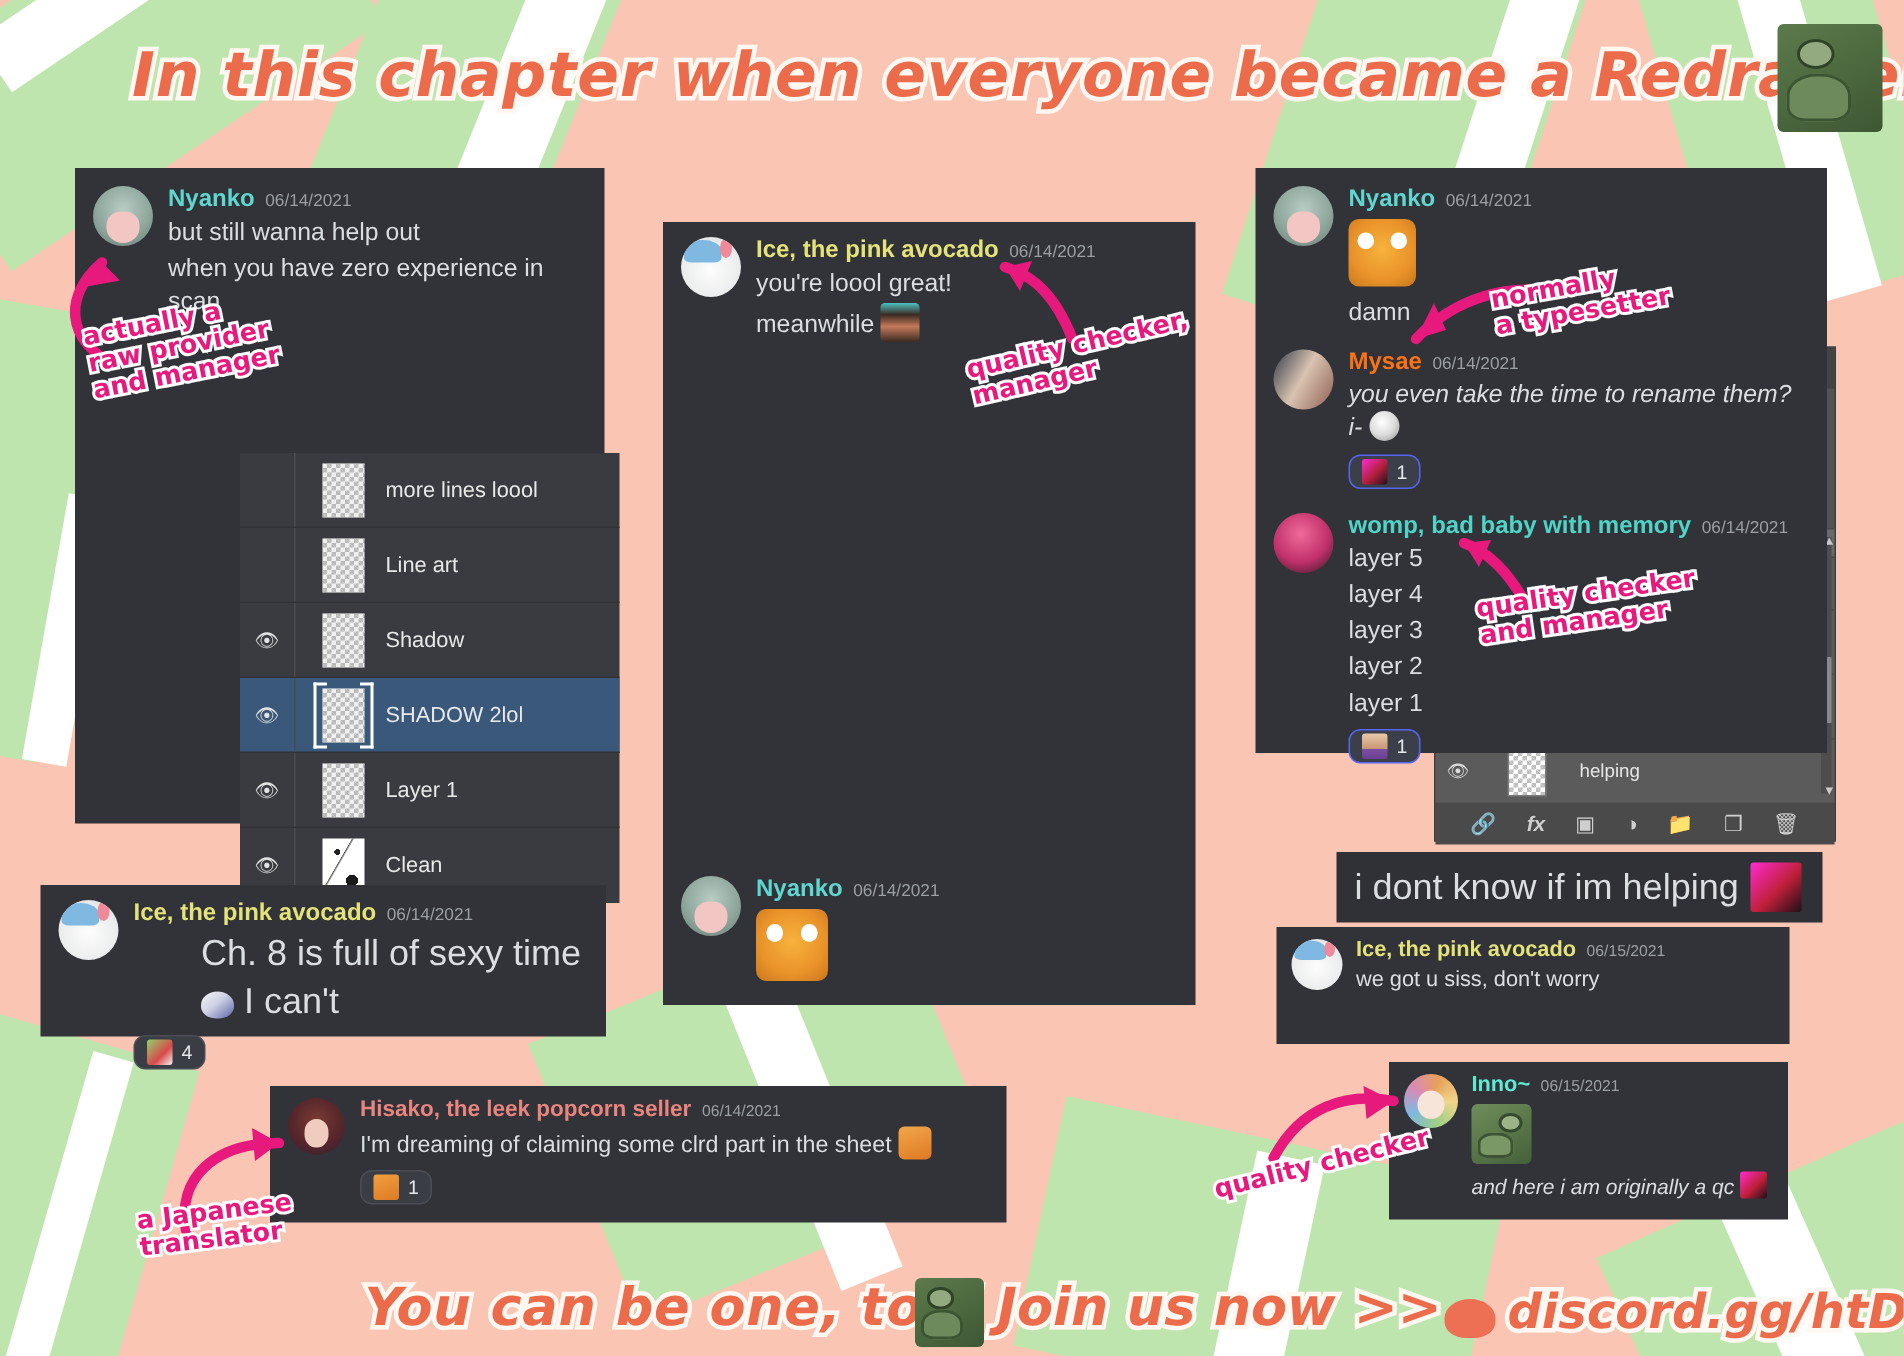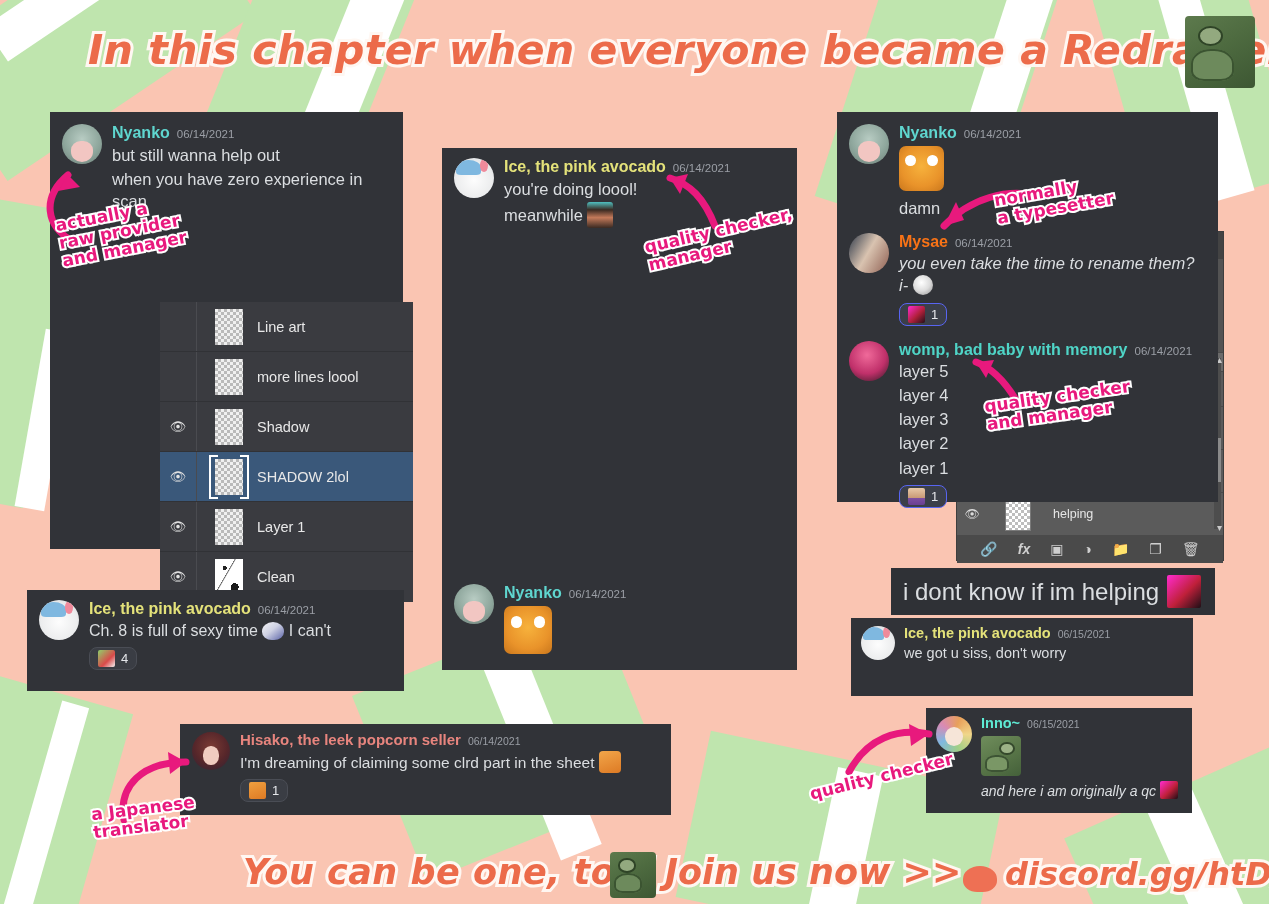--- a/index.html
+++ b/index.html
@@ -228,27 +228,27 @@
       <div class="mtext">but still wanna help out</div>
       <div class="mtext">when you have zero experience in scan</div>
     </div>
   </div>
 
   <div class="lp" style="position:absolute;left:110px;top:190px;width:253px;height:300px;">
     <div class="lp-row">
       <div class="lp-eye"></div>
       <div class="lp-div"></div>
       <div class="lp-thumb"></div>
-      <div class="lp-name">Line art</div>
+      <div class="lp-name">more lines loool</div>
     </div>
     <div class="lp-row">
       <div class="lp-eye"></div>
       <div class="lp-div"></div>
       <div class="lp-thumb"></div>
-      <div class="lp-name">more lines loool</div>
+      <div class="lp-name">Line art</div>
     </div>
     <div class="lp-row">
       <div class="lp-eye">👁</div>
       <div class="lp-div"></div>
       <div class="lp-thumb"></div>
       <div class="lp-name">Shadow</div>
     </div>
     <div class="lp-row sel">
       <div class="lp-eye">👁</div>
       <div class="lp-div"></div>
@@ -283,21 +283,21 @@
 and manager</div>
 
 <div class="dpanel" style="left:442px;top:148px;width:355px;height:522px;padding:10px 12px 0 12px;">
   <div class="msg">
     <div class="avatar av-ice"></div>
     <div class="mbody">
       <div class="mhead">
         <span class="uname u-ice">Ice, the pink avocado</span>
         <span class="ts">06/14/2021</span>
       </div>
-      <div class="mtext">you're doing loool!</div>
+      <div class="mtext">you're loool great!</div>
       <div class="mtext">
         <span>meanwhile</span>
         <span class="iem em-meanwhile"></span>
       </div>
     </div>
   </div>
 
   <div class="ps" style="position:absolute;left:514px;top:83px;width:268px;height:330px;">
     <div class="ps-tabs">
       <div class="ps-tab active">Layers</div>
@@ -476,21 +476,21 @@
 and manager</div>
 
 <div class="dpanel" style="left:27px;top:590px;width:377px;height:101px;padding:10px 12px;">
   <div class="msg">
     <div class="avatar av-ice"></div>
     <div class="mbody">
       <div class="mhead">
         <span class="uname u-ice">Ice, the pink avocado</span>
         <span class="ts">06/14/2021</span>
       </div>
-      <div class="mtext" style="font-size:16px;">
+      <div class="mtext" style="font-size:24px;margin-left:45px;">
         <span>Ch. 8 is full of sexy time</span>
         <span class="iem em-mouse"></span>
         <span>I can't</span>
       </div>
       <div class="react plain">
         <span class="remoji em-green"></span>
         <span class="rc">4</span>
       </div>
     </div>
   </div>

